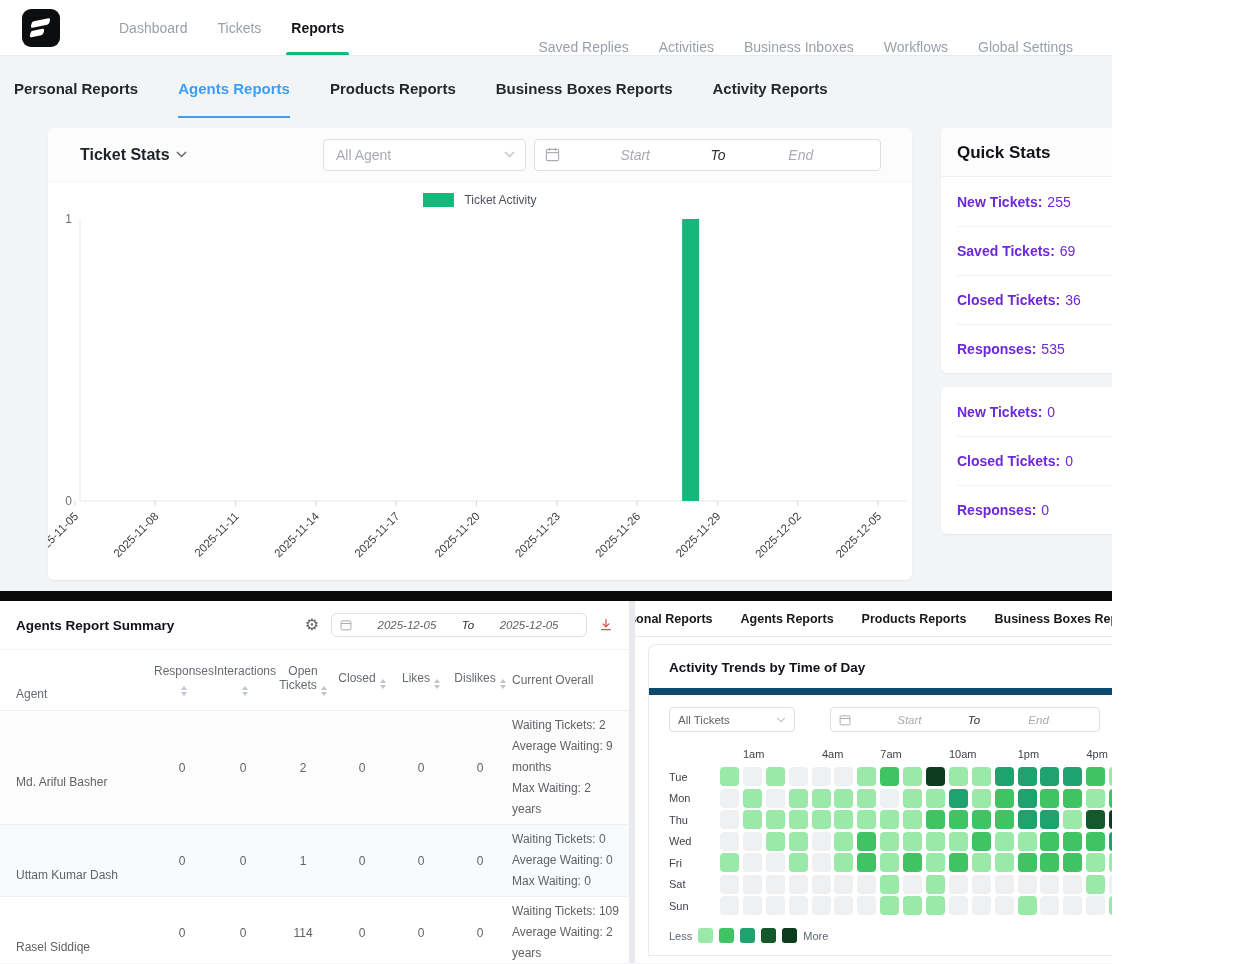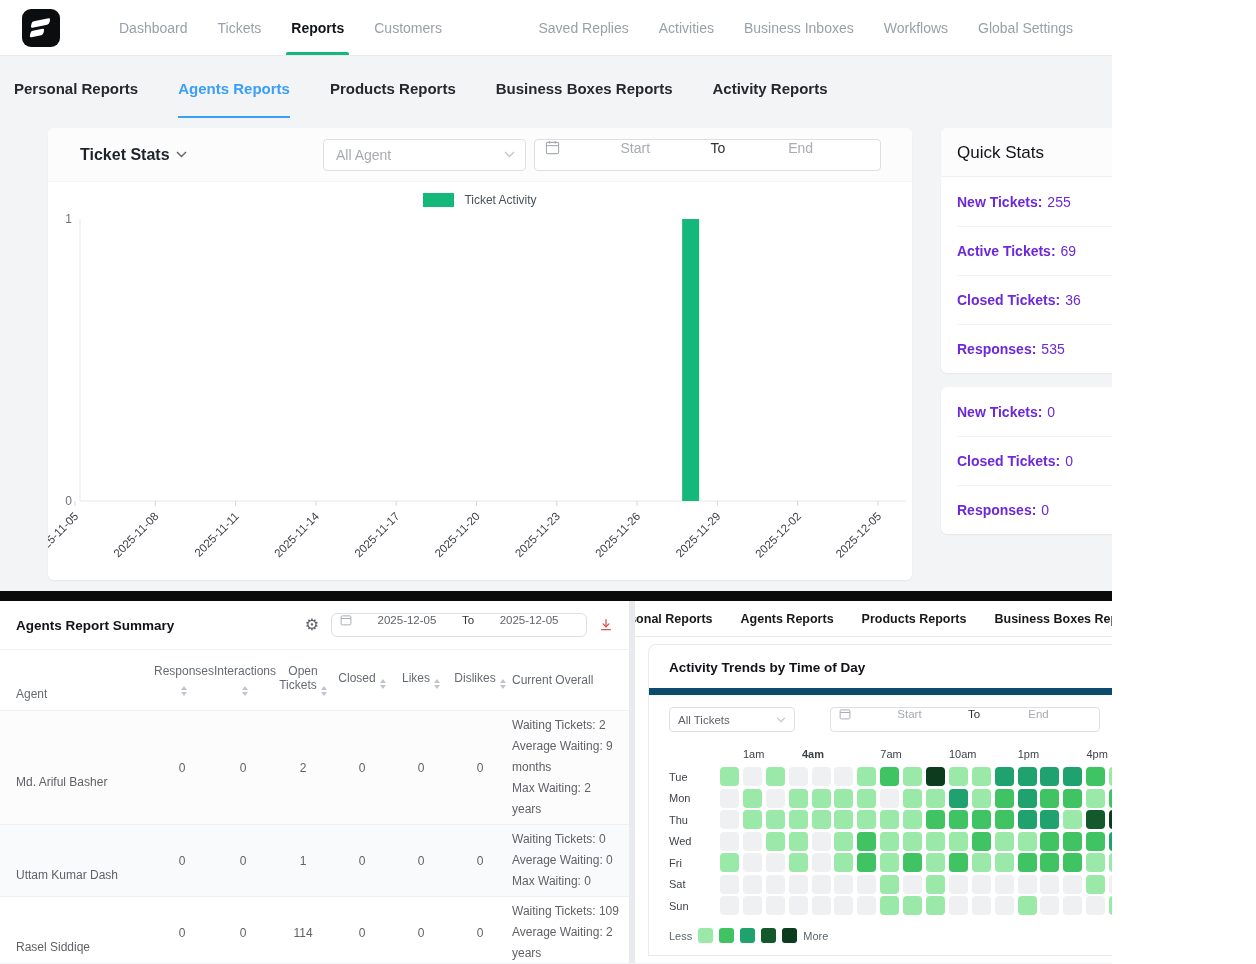--- a/index.html
+++ b/index.html
@@ -6,55 +6,55 @@
   body { font-family: "Liberation Sans", sans-serif; }
   .page { width: 1112px; height: 964px; position: relative; background:#f3f4f6; overflow: hidden; }
 
   
   .topnav { height:56px; background:#fff; border-bottom:1px solid #e9eaee; display:flex; align-items:stretch; padding-left:22px; }
   .logo { width:38px; height:38px; background:#0c0d0f; border-radius:9px; position:relative; align-self:center; margin-right:44px; flex:none; }
   .logo span { position:absolute; background:#fff; border-radius:2px; height:6px; transform:rotate(-12deg) skewX(-24deg); }
   .logo .b1 { width:19px; top:11px; left:9px; }
   .logo .b2 { width:14px; top:21px; left:8px; }
   .nav-group { display:flex; align-items:stretch; }
-  .nav-group.right { margin-left:auto; padding-right:24px; }
+  .nav-group.right { margin-left:auto; padding-right:24px;align-items:flex-end; }
   .nav-item { display:flex; align-items:center; padding:0 15px; font-size:14px; color:#9aa0a8; cursor:pointer; position:relative; white-space:nowrap; }
   .nav-item.active { color:#121417; font-weight:700; }
   .nav-item.active::after { content:""; position:absolute; left:10px; right:10px; bottom:0; height:3px; background:#14b87a; border-radius:2px 2px 0 0; }
 
   
   .subtabs { height:64px; display:flex; align-items:stretch; padding-left:14px; }
   .subtab { display:flex; align-items:center; font-size:15px; font-weight:600; color:#25282d; margin-right:40px; position:relative; cursor:pointer; white-space:nowrap; }
   .subtab.active { color:#3b9ef8; }
   .subtab.active::after { content:""; position:absolute; left:0; right:0; bottom:2px; height:2px; background:#3b9ef8; }
 
   
   .top-main { display:flex; padding:8px 46px 0 48px; gap:29px; }
   .card { background:#fff; border-radius:6px; box-shadow:0 1px 2px rgba(16,24,40,.06); }
   .stats-card { width:864px; height:452px; flex:none; }
   .stats-head { height:54px; display:flex; align-items:center; padding:0 31px 0 32px; border-bottom:1px solid #f4f5f7; background:#fcfcfd; border-radius:6px 6px 0 0; }
   .stats-title { font-size:16px; font-weight:700; color:#1f2329; display:flex; align-items:center; gap:6px; flex:1; }
   .sel { height:32px; border:1px solid #dcdfe6; border-radius:4px; background:#fff; display:flex; align-items:center; padding:0 10px 0 12px; color:#a8abb2; font-size:14px; cursor:pointer; }
   .sel .sel-txt { flex:1; }
   .agent-sel { width:203px; margin-right:8px; }
-  .dr { height:32px; border:1px solid #dcdfe6; border-radius:4px; background:#fff; display:flex; align-items:flex-start; padding:0 10px; font-size:14px; }
+  .dr { height:32px; border:1px solid #dcdfe6; border-radius:4px; background:#fff; display:flex; align-items:center; padding:0 10px; font-size:14px;font-style:italic; }
   .dr-top { width:347px; }
   .dr input { border:0; outline:0; background:transparent; font:inherit; color:#303133; text-align:center; min-width:0; flex:1; }
   .dr input::placeholder { color:#a8abb2; }
   .dr .to { color:#303133; padding:0 6px; }
   .chart-legend { display:flex; align-items:center; justify-content:center; gap:10px; margin-top:11px; height:14px; }
   .legend-swatch { width:31px; height:14px; background:#14b87a; }
   .legend-label { font-size:12px; color:#4b5158; }
   .chart-svg { display:block; margin-top:2px; }
 
   
   .stats-col { width:269px; flex:none; }
   .mini-card { margin-bottom:14px; overflow:hidden; }
   .mini-head { padding:15px 16px 13px; border-bottom:1px solid #eef0f3; background:#fcfcfd; }
-  .mini-title { font-size:17px; font-weight:400; color:#111318; }
+  .mini-title { font-size:17px; font-weight:700; color:#111318; }
   .mini-item { display:flex; align-items:center; height:49px; margin:0 16px; font-size:14px; color:#6d28d9; border-top:1px solid #f0f2f5; }
   .mini-item:first-child { border-top:0; }
   .mini-item b { margin-right:5px; font-weight:700; }
 
   
   .black-bar { height:10px; background:#0a0a0a; margin-top:11px; }
 
   
   .bottom { display:flex; height:362px; margin-top:0; background:#e8eaed; }
   .agents-panel { width:629px; flex:none; background:#fff; overflow:hidden; }
@@ -122,21 +122,20 @@
 
   <header class="topnav">
     <div class="logo">
         <span class="b1"></span>
         <span class="b2"></span>
       </div>
     <nav class="nav-group left" id="nav-left">
         <div class="nav-item">Dashboard</div>
         <div class="nav-item">Tickets</div>
         <div class="nav-item active">Reports</div>
-        <div class="nav-item">Customers</div>
       </nav>
     <nav class="nav-group right" id="nav-right">
         <div class="nav-item">Saved Replies</div>
         <div class="nav-item">Activities</div>
         <div class="nav-item">Business Inboxes</div>
         <div class="nav-item">Workflows</div>
         <div class="nav-item">Global Settings</div>
       </nav>
   </header>
 
@@ -215,21 +214,21 @@
       <div class="card mini-card">
         <div class="mini-head">
           <div class="mini-title">Quick Stats</div>
         </div>
         <div id="quick-stats-list">
             <div class="mini-item">
               <b>New Tickets:</b>
               <span>255</span>
             </div>
             <div class="mini-item">
-              <b>Active Tickets:</b>
+              <b>Saved Tickets:</b>
               <span>69</span>
             </div>
             <div class="mini-item">
               <b>Closed Tickets:</b>
               <span>36</span>
             </div>
             <div class="mini-item">
               <b>Responses:</b>
               <span>535</span>
             </div>
@@ -379,21 +378,21 @@
                 <line x1="1.5" y1="6" x2="14.5" y2="6" stroke="#a8abb2" stroke-width="1.3"></line>
               </svg>
             <input readonly="" placeholder="Start" style="">
             <span class="to">To</span>
             <input readonly="" placeholder="End" style="">
           </div>
         </div>
         <div class="hm">
           <div class="hm-cols" id="hm-cols">
               <span style="left: 73.9px;">1am</span>
-              <span style="left: 133px; font-weight: bold;">4am</span>
+              <span style="left: 153px;">4am</span>
               <span style="left: 211.3px;">7am</span>
               <span style="left: 280px;">10am</span>
               <span style="left: 348.7px;">1pm</span>
               <span style="left: 417.4px;">4pm</span>
               <span style="left: 486.1px;">7pm</span>
               <span style="left: 554.8px;">10pm</span>
             </div>
           <div id="hm-grid">
               <div class="hm-row">
                 <span class="hm-lbl">Tue</span>

